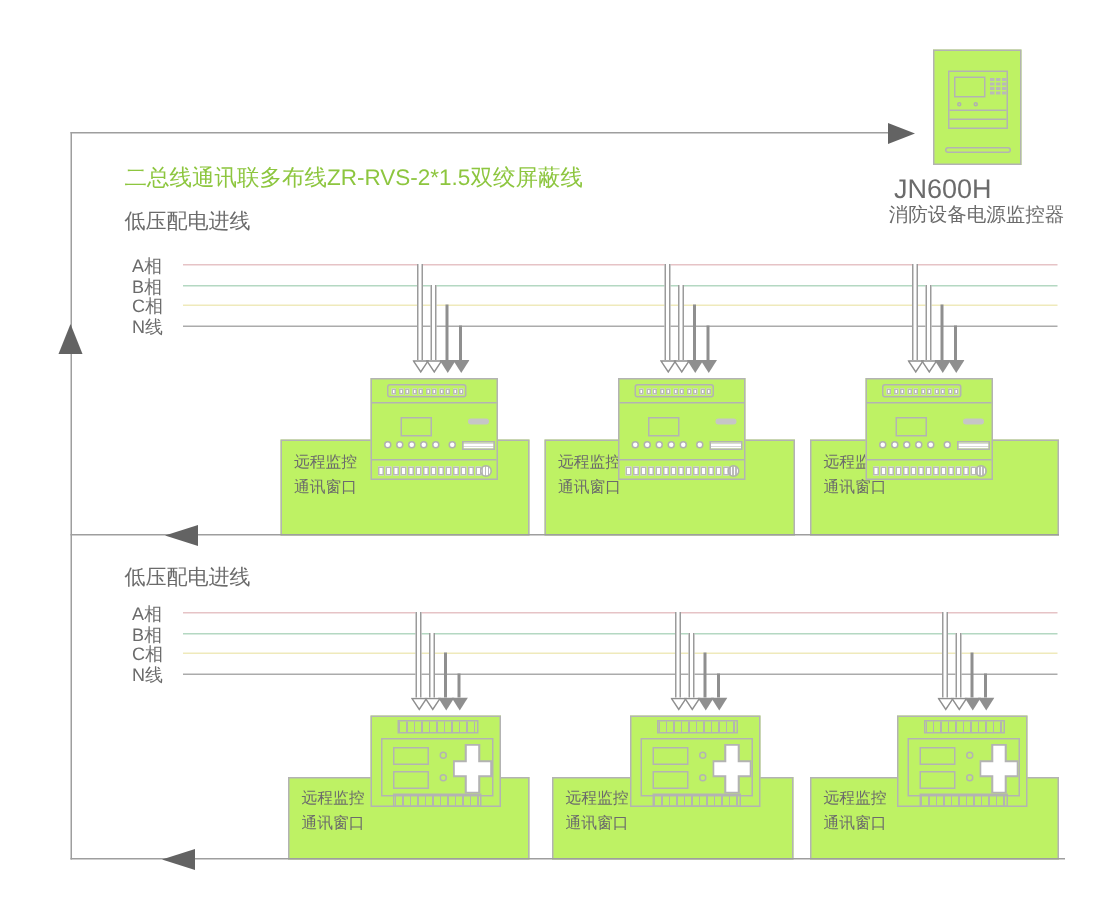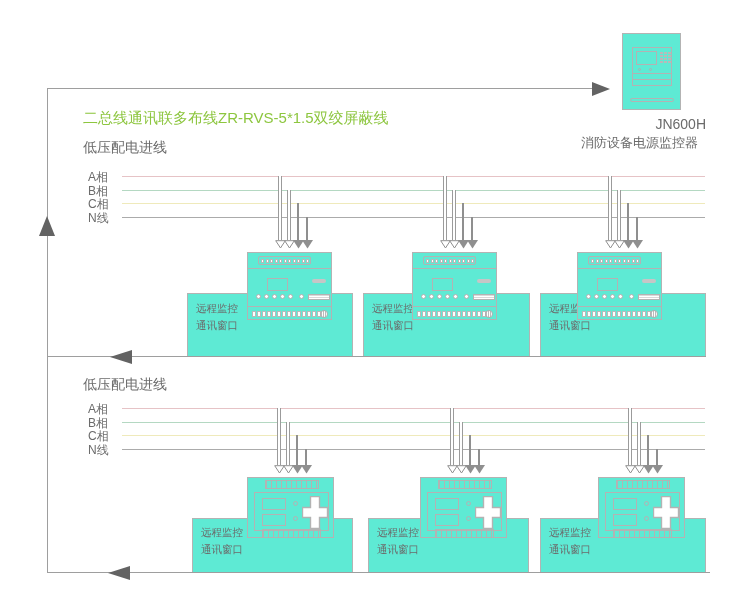--- a/index.html
+++ b/index.html
@@ -1,21 +1,21 @@
 <!DOCTYPE html>
 <html style="--phase-a: #e6c3c6; --phase-b: #b4d8c2; --phase-c: #efeabb; --phase-n: #ababab; --wire: #9e9e9e; --arrow: #636363; --outline: #b3b3b3; --text: #6b6b6b; --accent-green: #8dc63f;"><head>
 <meta charset="utf-8">
 <style>
   html,body{margin:0;padding:0;background:#fff}
   #stage{position:relative;width:736px;height:610px;background:#fff;overflow:hidden;
          font-family:"Liberation Sans","DejaVu Sans",sans-serif;color:var(--text,#6b6b6b)}
   .txt{position:absolute;white-space:nowrap;color:var(--text,#6b6b6b)}
   .hline{position:absolute;height:1px;background:var(--wire,#9e9e9e)}
   .vline{position:absolute;width:1px;background:var(--wire,#9e9e9e)}
-  .box{position:absolute;background:#5eead4;border:1px solid var(--outline,#b3b3b3);box-sizing:border-box}
+  .box{position:absolute;background:#bef264;border:1px solid var(--outline,#b3b3b3);box-sizing:border-box}
   .tri{position:absolute;width:0;height:0}
   .tri-right{border-top:7px solid transparent;border-bottom:7px solid transparent;border-left:18px solid var(--arrow,#636363)}
   .tri-left{border-top:7px solid transparent;border-bottom:7px solid transparent;border-right:22px solid var(--arrow,#636363)}
   .tri-up{border-left:8px solid transparent;border-right:8px solid transparent;border-bottom:20px solid var(--arrow,#636363)}
   .port-text{padding:6px 0 0 8px;font-size:10.5px;line-height:17px}
   
   .module-a{width:85px;height:68px}
   .ma-top{position:absolute;left:0;top:0;right:0;height:15px;border-bottom:1px solid var(--outline)}
   .sq-box{position:absolute;left:10px;top:3px;width:53px;height:9px;border:1px solid var(--outline);
           border-radius:2px;display:flex;align-items:center;gap:1.5px;padding:0 2px;box-sizing:border-box}
@@ -56,21 +56,21 @@
   
   .tap-stem-h{position:absolute;width:4px;border-left:1px solid #9b9b9b;border-right:1px solid #9b9b9b;background:#fff;box-sizing:border-box}
   .tap-stem-f{position:absolute;width:2px;background:#8f8f8f}
   .tap-head{position:absolute}
 </style>
 </head>
 <body>
 
 <div id="stage">
 
-  <div class="txt" style="left:83px;top:109px;font-size:15px;color:var(--accent-green)">二总线通讯联多布线ZR-RVS-5*1.5双绞屏蔽线</div>
+  <div class="txt" style="left:83px;top:109px;font-size:15px;color:var(--accent-green)">二总线通讯联多布线ZR-RVS-2*1.5双绞屏蔽线</div>
 
   <div class="txt" style="left:83px;top:139px;font-size:14px">低压配电进线</div>
   <div class="txt" style="left:83px;top:376px;font-size:14px">低压配电进线</div>
 
   <div class="txt" style="left:88px;top:169px;font-size:12px">A相</div>
   <div class="txt" style="left:88px;top:183px;font-size:12px">B相</div>
   <div class="txt" style="left:88px;top:196px;font-size:12px">C相</div>
   <div class="txt" style="left:88px;top:210px;font-size:12px">N线</div>
 
   <div class="txt" style="left:88px;top:401px;font-size:12px">A相</div>
@@ -326,22 +326,22 @@
           <i></i>
           <i></i>
         </div>
       <div class="mon-led" style="left:5px;top:20px"></div>
       <div class="mon-led" style="left:16px;top:20px"></div>
       <div class="mon-hr" style="top:25px"></div>
       <div class="mon-hr" style="top:31px"></div>
     </div>
     <div class="mon-slot"></div>
   </div>
-  <div class="txt" style="left:596px;top:116px;width:110px;text-align:right;font-size:14px">JN600H</div>
-  <div class="txt" style="left:581px;top:134px;width:140px;font-size:13px">消防设备电源监控器</div>
+  <div class="txt" style="left:596px;top:116px;width:110px;text-align:left;font-size:18px">JN600H</div>
+  <div class="txt" style="left:581px;top:134px;width:140px;text-align:center;font-size:13px">消防设备电源监控器</div>
 
   <div id="wires">
       <div class="hline" style="left: 122px; top: 176px; width: 583px; background: var(--phase-a);"></div>
       <div class="hline" style="left: 122px; top: 190px; width: 583px; background: var(--phase-b);"></div>
       <div class="hline" style="left: 122px; top: 203px; width: 583px; background: var(--phase-c);"></div>
       <div class="hline" style="left: 122px; top: 217px; width: 583px; background: var(--phase-n);"></div>
       <div class="hline" style="left: 122px; top: 408px; width: 583px; background: var(--phase-a);"></div>
       <div class="hline" style="left: 122px; top: 422px; width: 583px; background: var(--phase-b);"></div>
       <div class="hline" style="left: 122px; top: 435px; width: 583px; background: var(--phase-c);"></div>
       <div class="hline" style="left: 122px; top: 449px; width: 583px; background: var(--phase-n);"></div>

